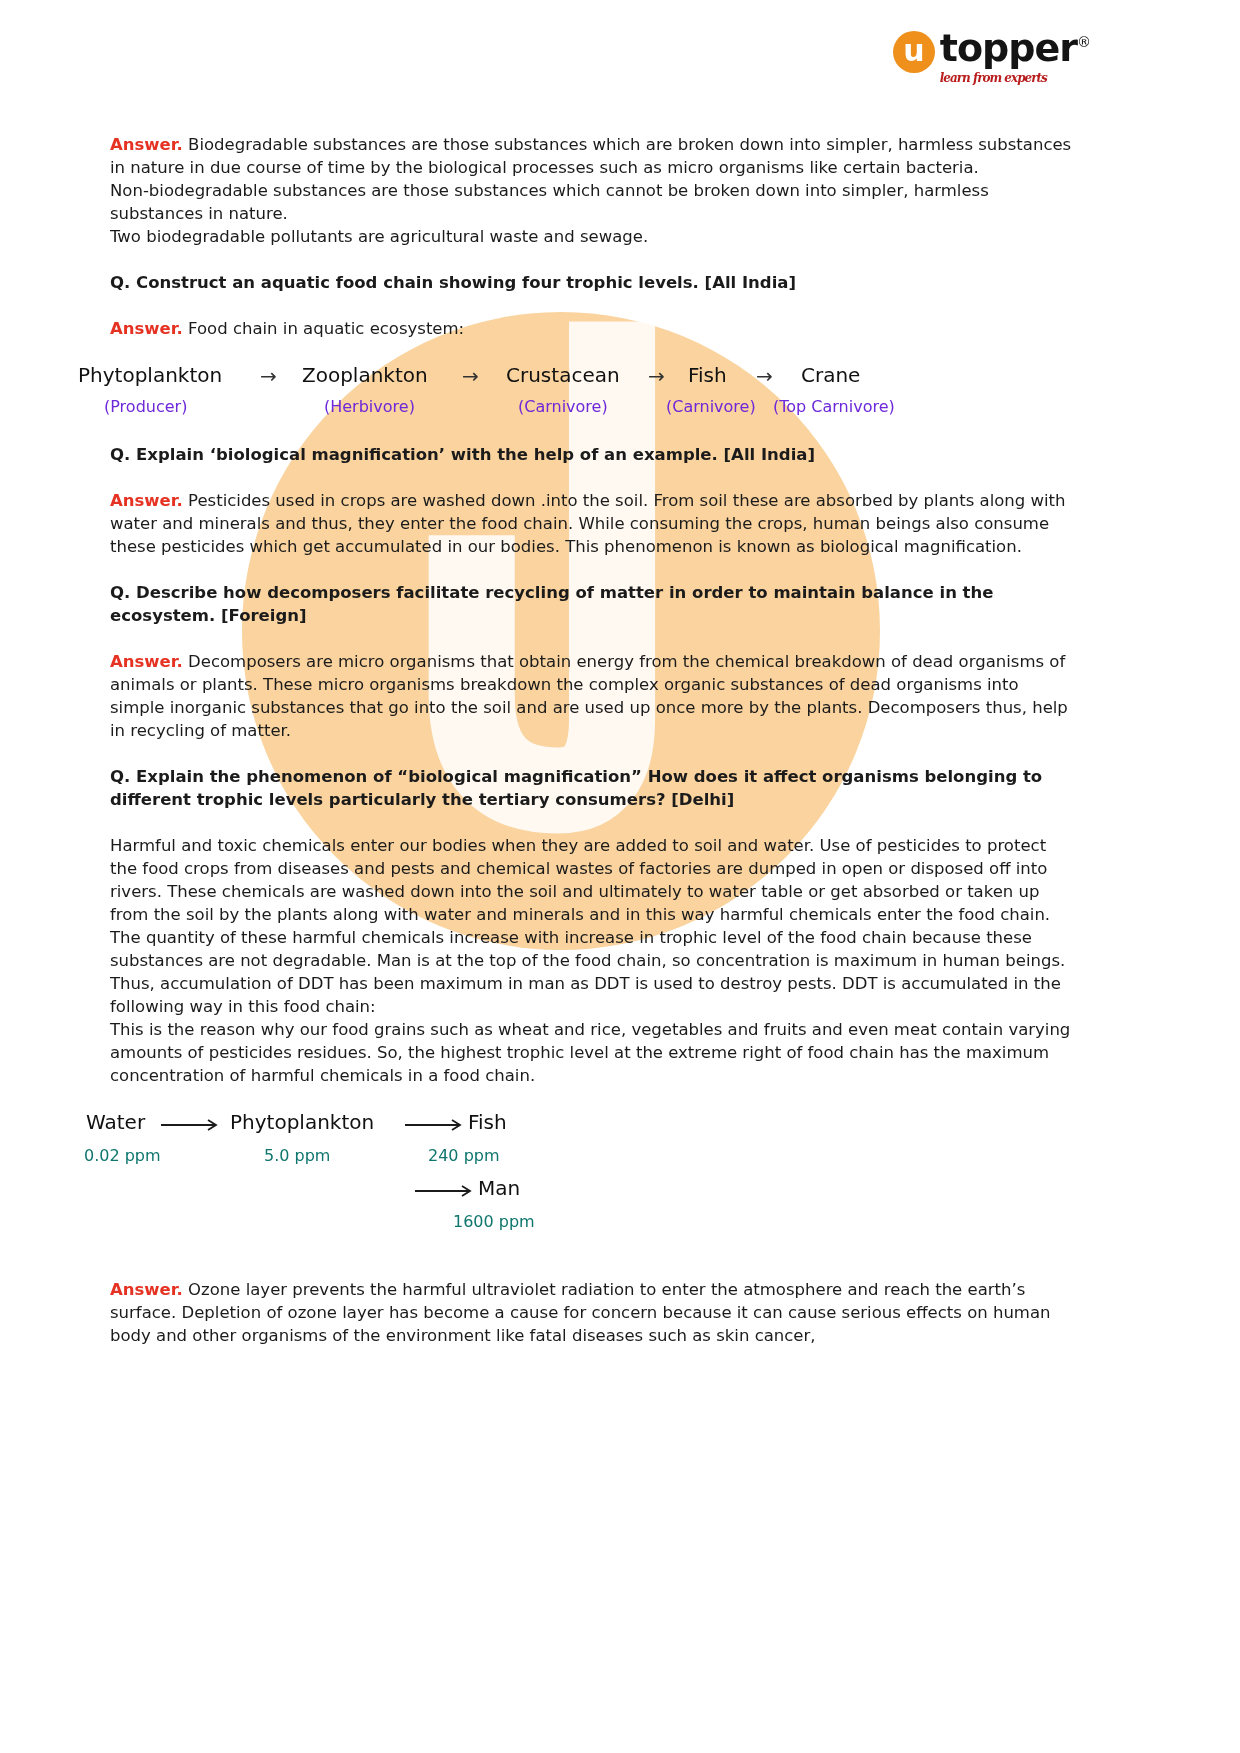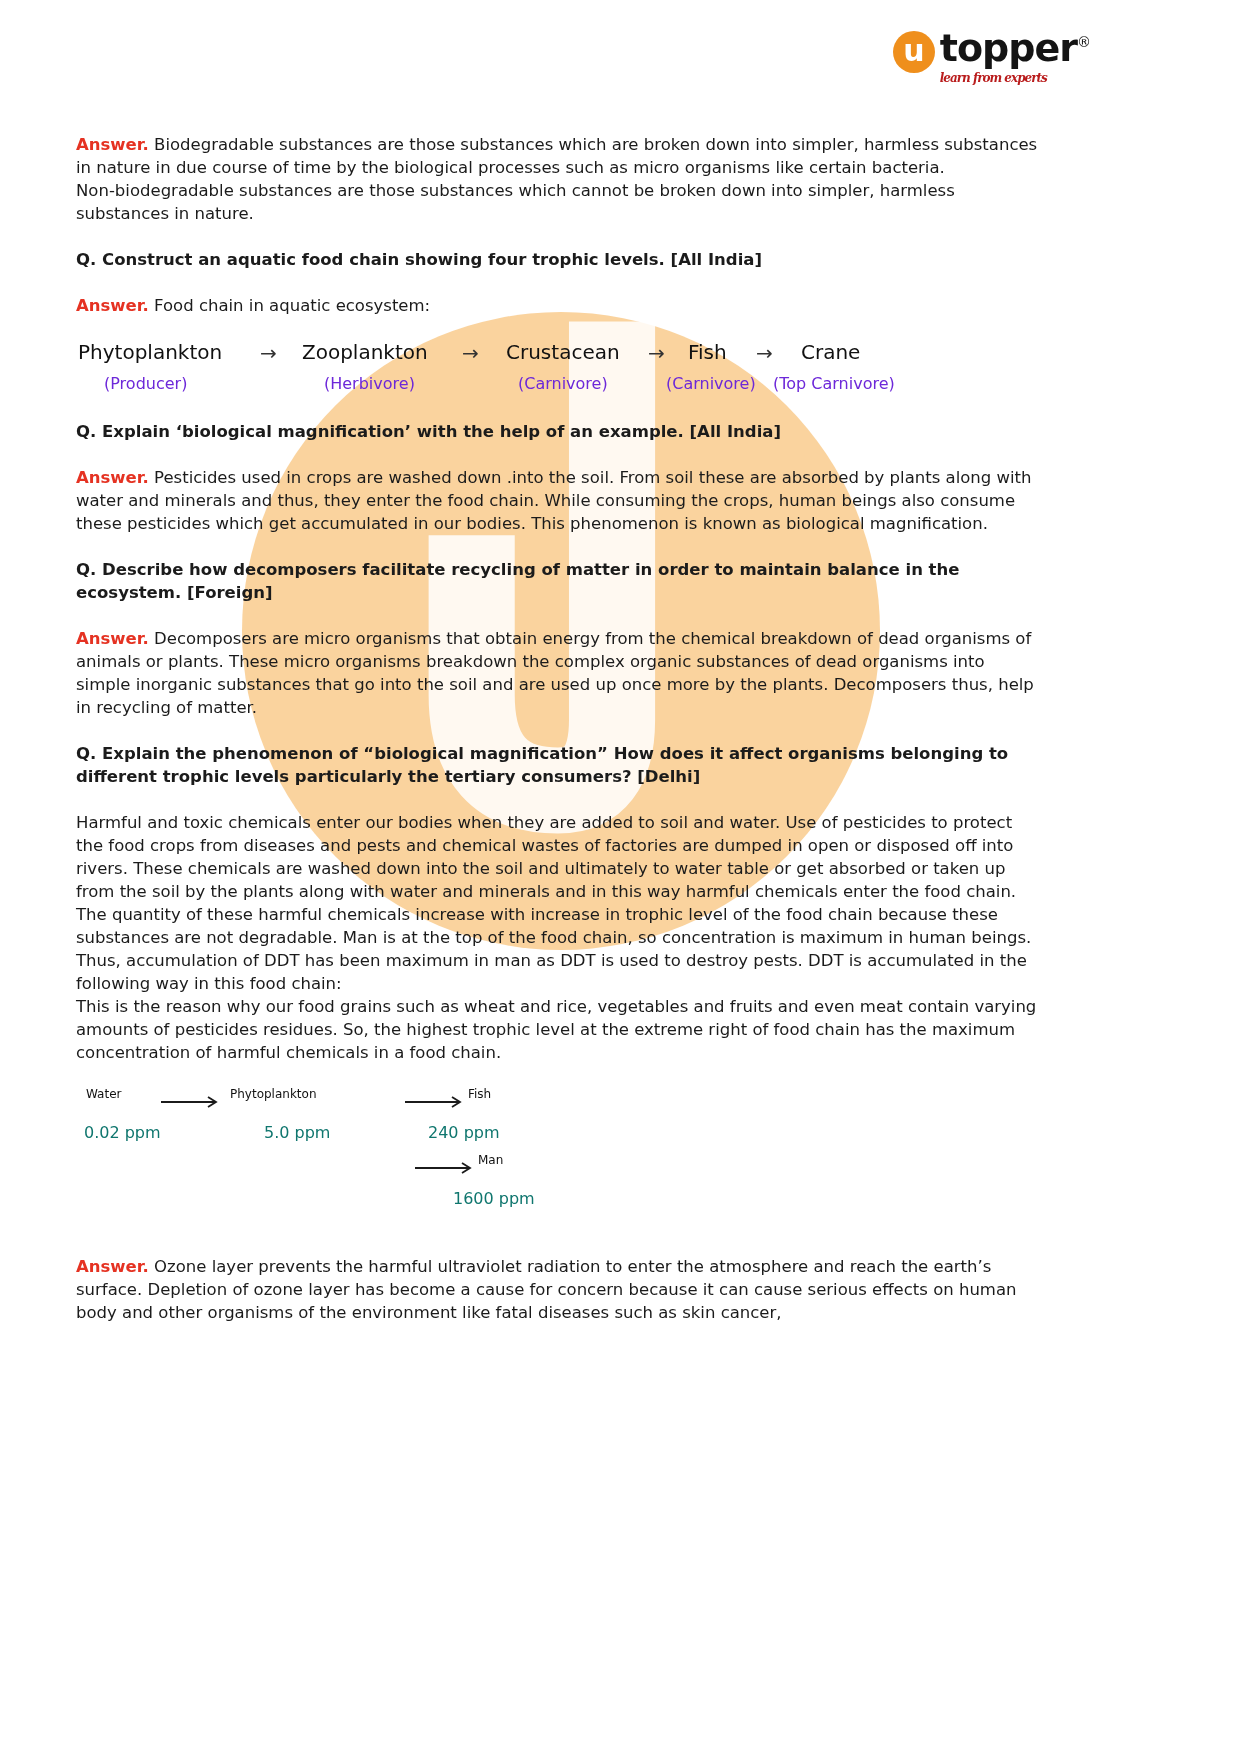--- a/index.html
+++ b/index.html
@@ -43,32 +43,32 @@
   .logo-reg { font-size: 14px; vertical-align: super; font-weight: 400; color: #141414; }
   .logo-tagline {
     display: block; text-align: left;
     font-family: "DejaVu Serif", "Liberation Serif", serif;
     font-style: italic; font-size: 12px; color: #b91c1c; margin-top: -1px;
   }
 
   
   .content { position: relative; z-index: 1; padding: 133px 75px 0 76px; }
   p { font-size: 16.5px; line-height: 23px; }
-  .block { margin-bottom: 23px; max-width: 968px; }
+  .block { margin-bottom: 23px; max-width: 968px; margin-left: 34px; }
   .q { font-weight: 700; max-width: 940px; }
   .ans { font-weight: 700; color: #e53222; }
 
   
   .chain1 { position: relative; height: 62px; margin: 0 0 18px 0; }
   .c1-term  { position: absolute; top: 0;  font-size: 20px; color: #111; white-space: nowrap; }
   .c1-label { position: absolute; top: 34px; font-size: 16px; color: #6d28d9; white-space: nowrap; }
   .c1-arrow { position: absolute; top: 1px; font-size: 20px; color: #333; }
 
   .chain2 { position: relative; height: 134px; margin: 4px 0 34px 0; }
-  .c2-term  { position: absolute; font-size: 12px; color: #111; white-space: nowrap; }
+  .c2-term  { position: absolute; font-size: 20px; color: #111; white-space: nowrap; }
   .c2-value { position: absolute; font-size: 16px; color: #0f766e; white-space: nowrap; }
   .c2-arrow { position: absolute; }
 </style>
 </head>
 <body>
 
 <div class="page">
 
   <div class="watermark">
     <svg viewBox="0 0 200 200" width="638" height="638" aria-hidden="true">
@@ -86,20 +86,21 @@
         <span class="logo-tagline">learn from experts</span>
       </div>
     </div>
   </div>
 
   <div class="content">
 
     <div class="block">
       <p><span class="ans">Answer.</span> <span>Biodegradable substances are those substances which are broken down into simpler, harmless substances in nature in due course of time by the biological processes such as micro organisms like certain bacteria.</span></p>
       <p>Non-biodegradable substances are those substances which cannot be broken down into simpler, harmless substances in nature.</p>
+      <p>Two biodegradable pollutants are agricultural waste and sewage.</p>
     </div>
 
     <p class="q block">Q. Construct an aquatic food chain showing four trophic levels. [All India]</p>
 
     <div class="block">
       <p><span class="ans">Answer.</span> <span>Food chain in aquatic ecosystem:</span></p>
     </div>
 
     <div class="chain1">
       <span class="c1-term" style="left:2px">Phytoplankton</span>

